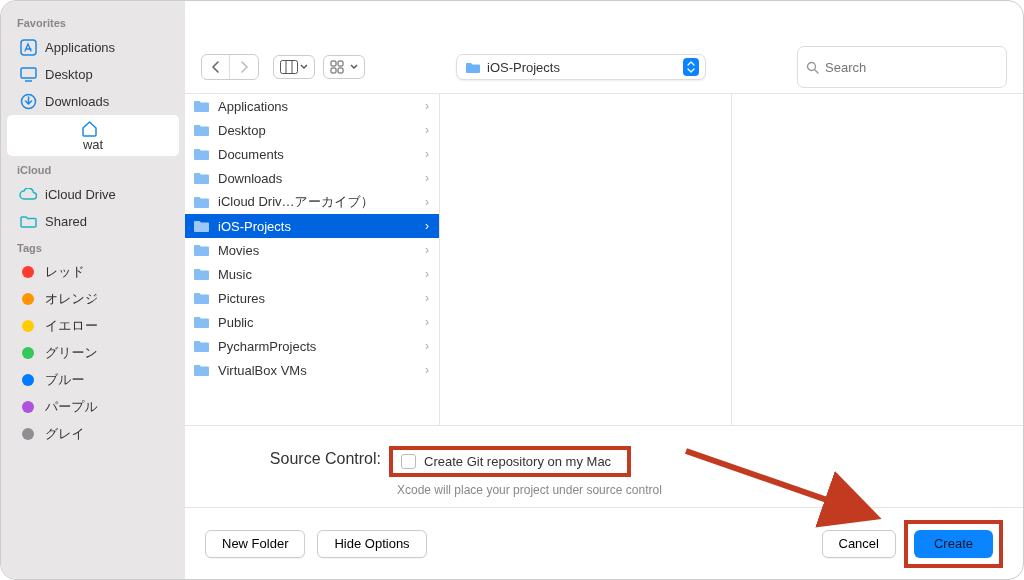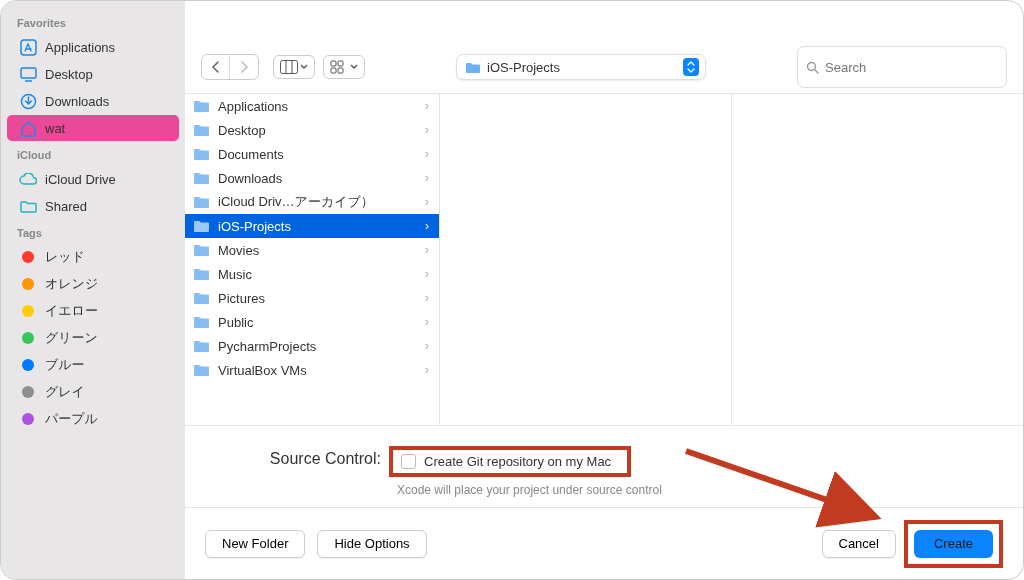--- a/index.html
+++ b/index.html
@@ -29,21 +29,21 @@
 .sb-header {
   color: #888; font-size: 11px; font-weight: 600;
   padding: 4px 16px; margin-top: 4px;
 }
 .sb-item {
   display: flex; align-items: center;
   padding: 4px 12px; margin: 1px 6px;
   border-radius: 5px; font-size: 13px; color: #333;
   cursor: default;
 }
-.sb-item.selected { background: #ec4899; }
+.sb-item.selected { background: #ffffff; flex-direction: column; }
 .sb-icon { width: 18px; height: 18px; margin-right: 8px; display:flex; align-items:center; justify-content:center; }
 .tag-dot { width: 12px; height: 12px; border-radius: 50%; }
 
 .main { flex: 1; display: flex; flex-direction: column; margin-top: 40px; }
 .toolbar {
   height: 52px; display:flex; align-items:center; padding: 0 16px; gap: 14px;
 }
 .nav-btns { display:flex; border:1px solid #ccc; border-radius:6px; overflow:hidden; }
 .nav-btn { width: 28px; height: 24px; display:flex; align-items:center; justify-content:center; border-right:1px solid #ddd; }
 .nav-btn:last-child{border-right:none;}
@@ -187,29 +187,29 @@
         <span>グリーン</span>
       </div>
       <div class="sb-item">
         <span class="sb-icon">
           <div class="tag-dot" style="background:#007aff"></div>
         </span>
         <span>ブルー</span>
       </div>
       <div class="sb-item">
         <span class="sb-icon">
+          <div class="tag-dot" style="background:#af52de"></div>
+        </span>
+        <span>パープル</span>
+      </div>
+      <div class="sb-item">
+        <span class="sb-icon">
           <div class="tag-dot" style="background:#8e8e93"></div>
         </span>
         <span>グレイ</span>
-      </div>
-      <div class="sb-item">
-        <span class="sb-icon">
-          <div class="tag-dot" style="background:#af52de"></div>
-        </span>
-        <span>パープル</span>
       </div>
     </div>
 
   <div class="main">
 
     <div class="toolbar">
       <div class="nav-btns">
         <div class="nav-btn">
           <svg width="10" height="12" viewBox="0 0 10 12">
               <path d="M7 1L2 6l5 5" stroke="#666" stroke-width="1.6" fill="none" stroke-linecap="round" stroke-linejoin="round"></path>

